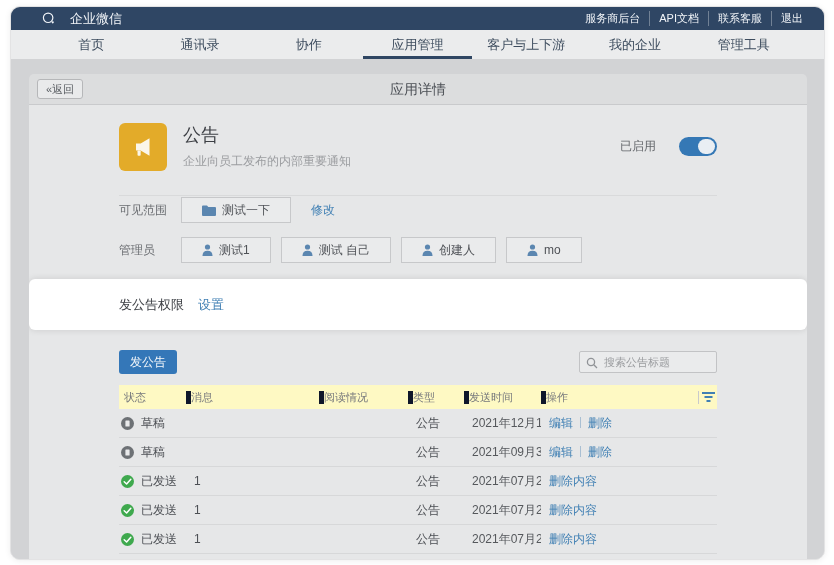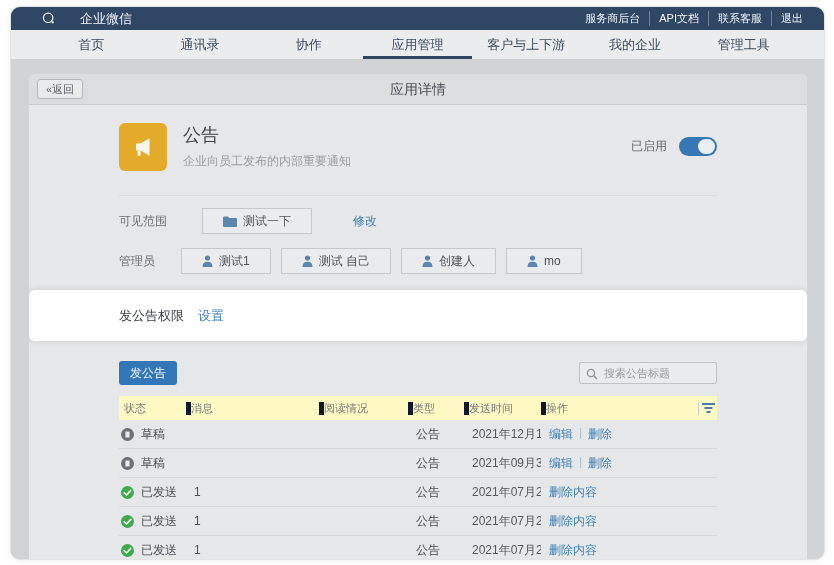--- a/index.html
+++ b/index.html
@@ -10,21 +10,21 @@
   }
   .window{
     position:absolute;left:10px;top:6px;width:813px;height:552px;
     border-radius:10px;overflow:hidden;border:1px solid #e3e3e4;
     box-shadow:0 1px 6px rgba(0,0,0,.07);
     display:flex;flex-direction:column;background:#d2d3d5;
   }
   
   .topbar{height:23px;background:#2f4664;display:flex;align-items:center;
     padding:0 12px 0 30px;color:#f1f4f8;flex-shrink:0;}
-  .brand{display:flex;align-items:center;gap:24px;font-size:13px;cursor:pointer;}
+  .brand{display:flex;align-items:center;gap:14px;font-size:13px;cursor:pointer;}
   .topbar-links{margin-left:auto;display:flex;align-items:center;font-size:11px;}
   .topbar-link{padding:0 9px;cursor:pointer;white-space:nowrap;}
   .topbar-link + .topbar-link{border-left:1px solid rgba(255,255,255,.32);}
   
   .navbar{height:29px;background:#ebeced;display:flex;padding:0 26px;flex-shrink:0;}
   .nav-tab{flex:1;text-align:center;line-height:29px;font-size:13px;color:#3d4c5e;cursor:pointer;white-space:nowrap;}
   .nav-tab.active{box-shadow:inset 0 -3px 0 #2f4663;}
   
   .content{flex:1;position:relative;background:#d2d3d5;}
   .panel{position:absolute;left:18px;right:17px;top:15px;bottom:0;
@@ -34,28 +34,28 @@
     background:#e9eaeb;border:1px solid #b6b7b9;border-radius:3px;font-size:11px;color:#595d62;cursor:pointer;}
   .panel-title{position:absolute;left:0;right:0;text-align:center;line-height:30px;font-size:14px;color:#4b4f55;}
   .panel-body{flex:1;background:#e6e7e8;overflow:hidden;}
   
   .app-row{display:flex;margin:18px 90px 0;align-items:flex-start;}
   .app-icon{width:48px;height:48px;border-radius:6px;background:#e3ab29;
     display:flex;align-items:center;justify-content:center;flex-shrink:0;}
   .app-titles{margin-left:16px;}
   .app-name{font-size:18px;color:#3c3f44;}
   .app-desc{font-size:12px;color:#9b9da0;margin-top:6px;}
-  .enable-wrap{margin-left:auto;display:flex;align-items:center;gap:12px;margin-top:14px;}
+  .enable-wrap{margin-left:auto;display:flex;align-items:center;gap:23px;margin-top:14px;}
   .enable-label{font-size:12px;color:#63666a;}
   .toggle{width:38px;height:19px;border-radius:10px;background:#3578b5;position:relative;cursor:pointer;flex-shrink:0;}
   .toggle-knob{position:absolute;right:2px;top:2px;width:17px;height:15px;border-radius:8px;background:#e9eef3;}
   .divider{margin:24px 90px 0;border-top:1px solid #d9dadb;height:0;}
   
   .field-row{display:flex;align-items:center;margin:14px 90px 0;}
-  .field-row.first{margin-top:12px;gap:21px;}
+  .field-row.first{margin-top:1px;}
   .field-label{width:62px;font-size:12px;color:#6b6e72;flex-shrink:0;}
   .tag{display:flex;align-items:center;gap:6px;border:1px solid #c7c8ca;background:#eaebec;
     height:18px;padding:3px 20px;font-size:12px;color:#4f5257;margin-right:10px;cursor:default;}
   .link{color:#4180b4;font-size:12px;cursor:pointer;white-space:nowrap;}
   .modify-link{margin-left:10px;}
   
   .band{margin-top:16px;height:51px;background:#ffffff;border-radius:6px;
     box-shadow:0 0 7px rgba(0,0,0,.12);display:flex;align-items:center;padding-left:90px;}
   .band-label{font-size:13px;color:#3e4146;}
   .band-link{margin-left:14px;font-size:13px;color:#4180b4;cursor:pointer;}

